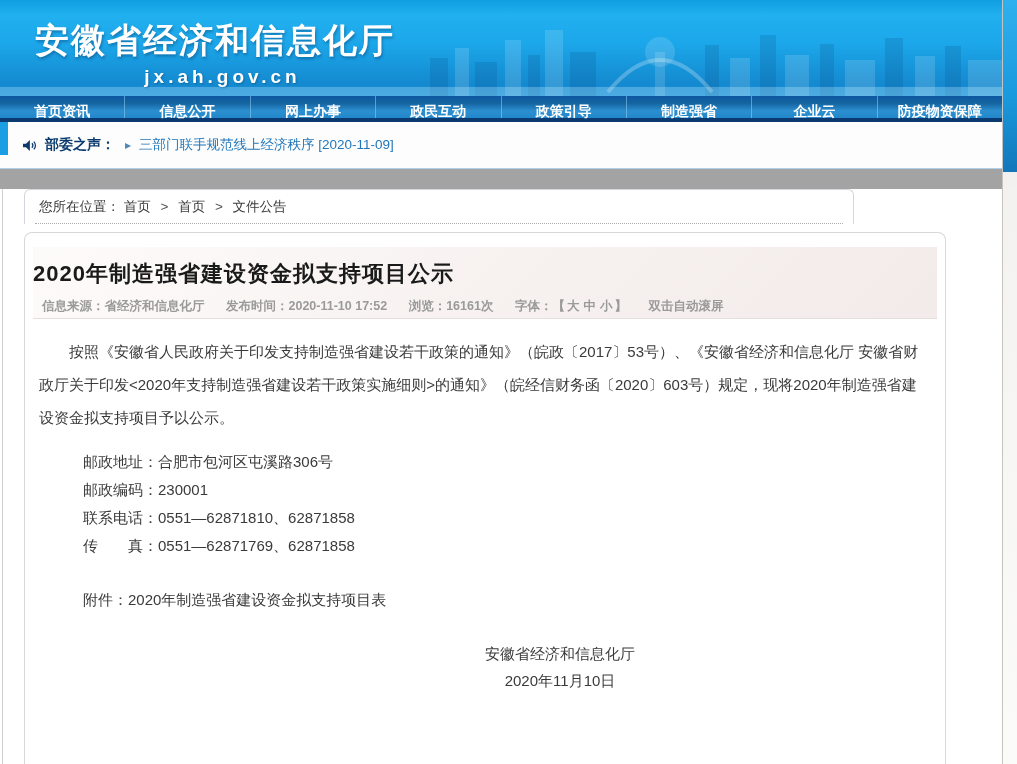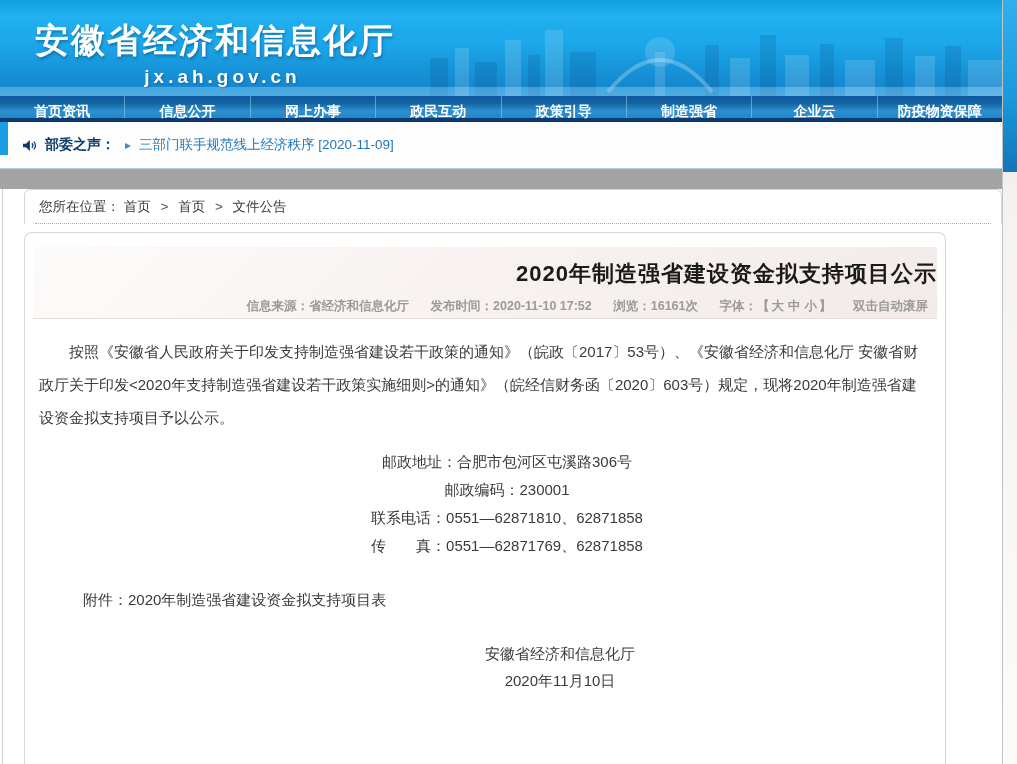--- a/index.html
+++ b/index.html
@@ -31,42 +31,42 @@
   .ticker-cap { position:absolute; left:0; top:0; width:8px; height:33px; background:#1b9ee4; }
   .speaker { margin-left:22px; display:inline-flex; align-items:center; }
   .ticker-label { margin-left:8px; color:#0b3a6e; font-weight:bold; font-size:14px; }
   .ticker-arrow { margin-left:10px; color:#4d85b8; font-size:12px; }
   .ticker-link { margin-left:8px; color:#2277bb; font-size:13.5px; text-decoration:none; cursor:pointer; }
 
   
   .main-content { position:relative; height:600px; background:#fff; }
   .edge-line { position:absolute; left:2px; top:0; bottom:0; width:1px; background:#d0d0d0; }
 
-  .crumb-box { margin:20px 0 0 24px; width:978px; background:#fff;
+  .crumb-box { margin:20px 0 0 24px; width:830px; background:#fff;
     border:1px solid #d3d6da; border-bottom:none; border-radius:6px 6px 0 0; }
   .crumb-row { padding:8px 14px 7px; font-size:13.5px; color:#3c3c3c; }
   .crumb-row a { color:#3c3c3c; text-decoration:none; cursor:pointer; }
   .crumb-sep { margin:0 6px; color:#555; }
   .dotted { margin:0 10px; border-bottom:1px dotted #adadad; }
 
   .content-box { margin:8px 0 0 24px; width:922px; height:537px; overflow:hidden;
     background:#fff; border:1px solid #d6d9dc; border-bottom:none; border-radius:8px 8px 0 0; }
 
-  .title-banner { margin:14px 8px 0; height:72px; text-align:right;
+  .title-banner { margin:14px 8px 0; height:72px; text-align:left;
     background:linear-gradient(135deg,#fdfbfa 0%,#f6f0ee 60%,#f2ebe9 100%);
     border-bottom:1px solid #e6dedc; }
   .article-title { padding-top:12px; font-size:22px; font-weight:bold; color:#1a1a1a; letter-spacing:1px; }
   .meta { margin-top:9px; font-size:12.5px; color:#9a9a9a; }
   .meta > span, .meta > a { margin:0 9px; color:#9a9a9a; text-decoration:none;font-weight:bold; }
   .font-widget a { margin:0 2px; color:#9a9a9a; text-decoration:none; cursor:pointer; }
   .autoscroll { cursor:pointer; }
 
   .body-text { padding:16px 14px 0; font-size:15px; color:#3a3a3a; }
   .body-text p.para { line-height:2.2; text-indent:2em; }
-  .contacts { margin-top:14px;text-align:center; }
+  .contacts { margin-top:14px; }
   .contacts p { line-height:1.87; padding-left:44px; }
   .attachment { margin-top:26px; padding-left:44px; line-height:1.87; color:#3a3a3a;
     text-decoration:none; display:block; cursor:pointer; }
   .signature { margin-top:26px; text-align:center; padding-left:150px; }
   .signature p { line-height:27px; }
 
   
   .scrollbar { position:relative; width:15px; height:764px;
     background:linear-gradient(180deg,#dddbd9 0%,#f3f2f1 25%,#fbfbfa 100%);
     border-left:1px solid #c6c4c2; }

